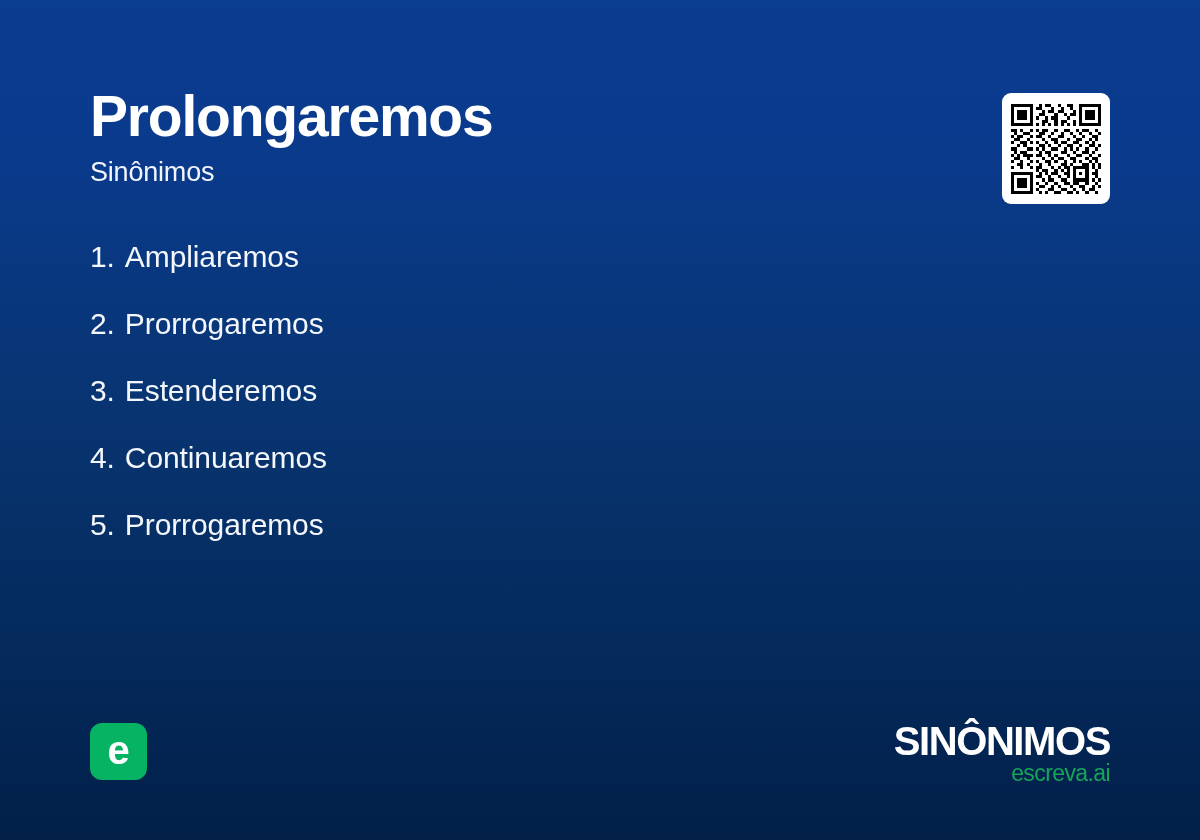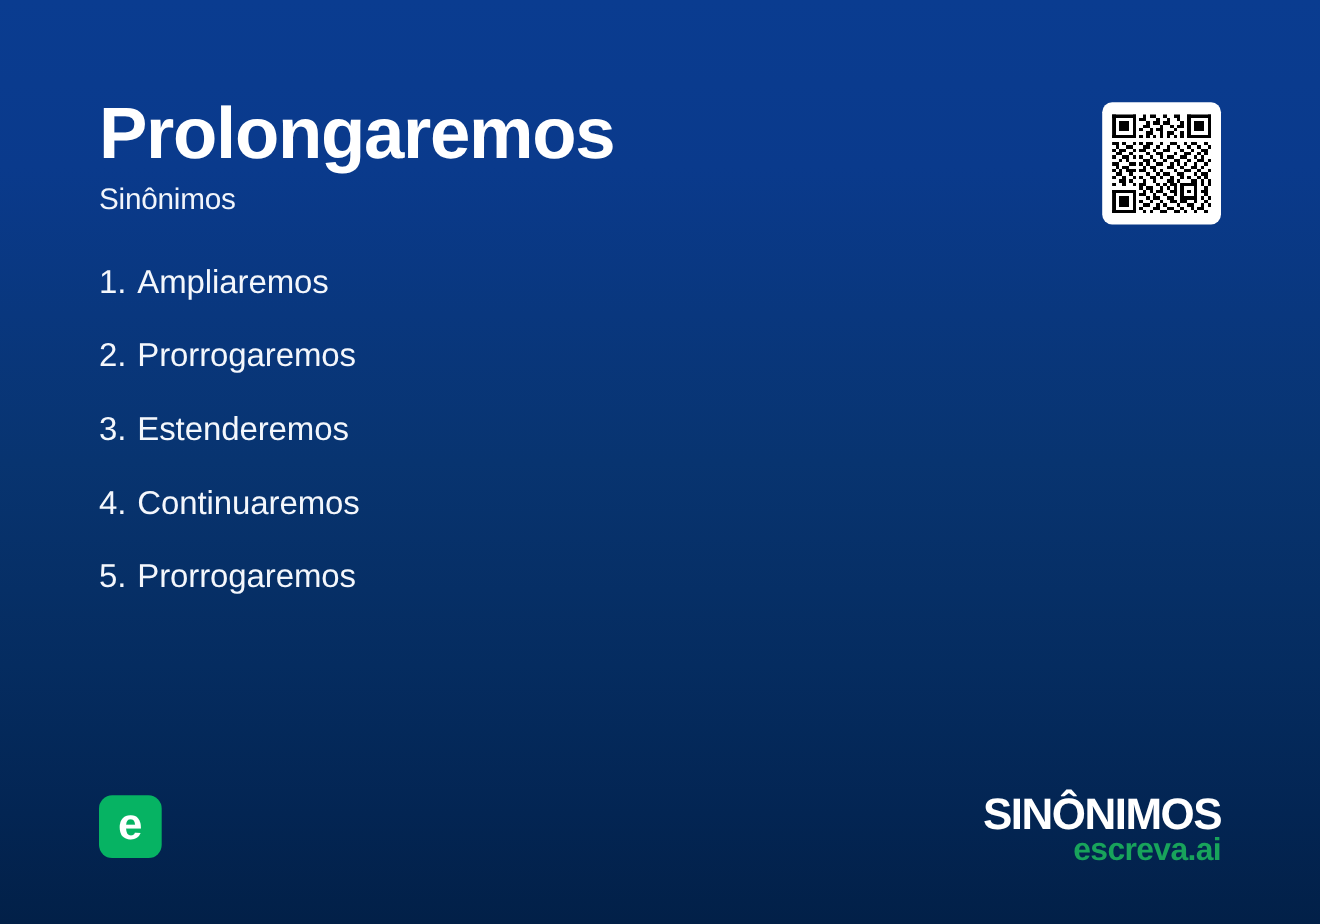--- a/index.html
+++ b/index.html
@@ -31,21 +31,21 @@
 
   
   #headline-block {
     position: absolute;
     left: 90px;
     top: 88px;
     width: 860px;
   }
   #page-title {
     margin: 0;
-    font-size: 66px;
+    font-size: 57px;
     line-height: 1.0;
     font-weight: 700;
     letter-spacing: -1.2px;
     color: #ffffff;
     white-space: nowrap;
   }
   #page-subtitle {
     margin: 14px 0 0 0;
     font-size: 27px;
     line-height: 1.0;
@@ -132,23 +132,23 @@
     display: block;
     font-size: 40px;
     line-height: 38px;
     font-weight: 700;
     letter-spacing: -1.4px;
     color: #ffffff;
   }
   #site-logo-domain {
     display: block;
     margin-top: 1px;
-    font-size: 29px;
+    font-size: 23px;
     line-height: 24px;
-    font-weight: 700;
+    font-weight: 400;
     letter-spacing: -0.6px;
     color: #18a35b;
   }
 </style>
 </head>
 <body>
 
 <div id="card">
 
   <div id="headline-block">

